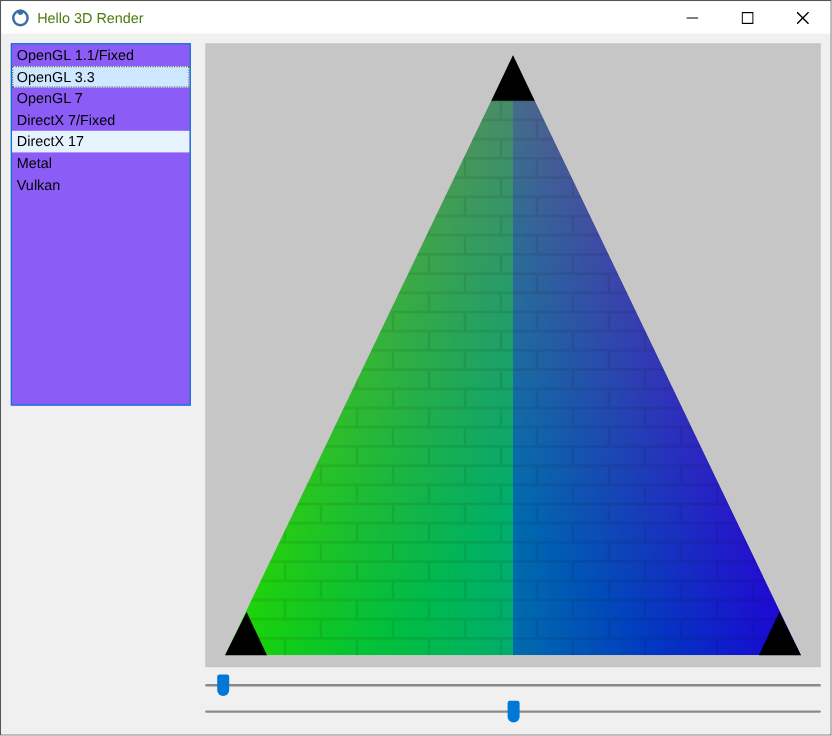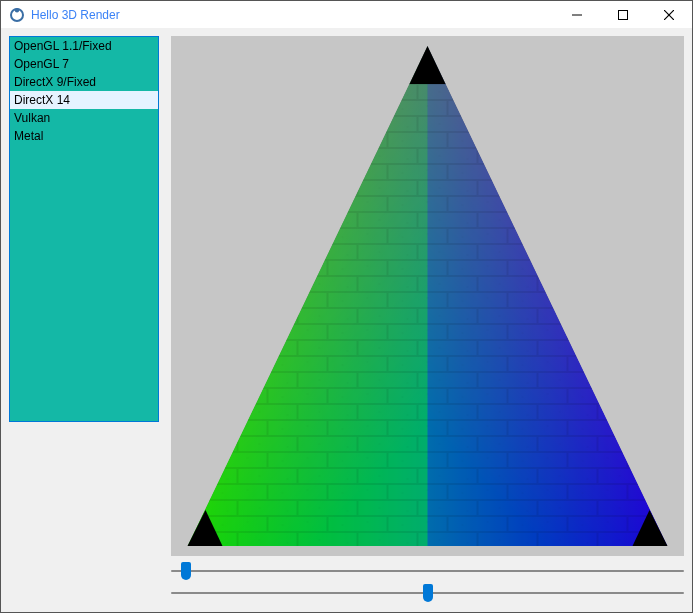--- a/index.html
+++ b/index.html
@@ -27,42 +27,42 @@
     background: #fff;
   }
   .titlebar .appicon {
     width: 16px; height: 16px;
     margin-right: 6px;
     display: flex; align-items: center; justify-content: center;
   }
   .titlebar .title {
     flex: 1;
     font-size: 12px;
-    color: #3b82f6;
+    color: #4d7c0f;
   }
   .winbtns { display: flex; height: 100%; }
   .winbtn {
     width: 46px; height: 100%;
     display: flex; align-items: center; justify-content: center;
     color: #000;
   }
   .winbtn svg { display: block; }
   .client {
     flex: 1;
     background: #f0f0f0;
     position: relative;
     padding: 8px;
     display: flex;
     gap: 12px;
   }
   .listbox {
     width: 150px;
-    height: 386px;
+    height: 302px;
     border: 1px solid #0078d7;
-    background: #14b8a6;
+    background: #8b5cf6;
     overflow: hidden;
   }
   .listitem {
     padding: 1px 4px;
     font-size: 12px;
     line-height: 16px;
     color: #000;
     white-space: nowrap;
     cursor: default;
   }
@@ -140,25 +140,26 @@
             <line x1="0" y1="0" x2="10" y2="10" stroke="#000" stroke-width="1.2"></line>
             <line x1="10" y1="0" x2="0" y2="10" stroke="#000" stroke-width="1.2"></line>
           </svg>
       </div>
     </div>
   </div>
 
   <div class="client">
     <div class="listbox" id="listbox">
         <div class="listitem">OpenGL 1.1/Fixed</div>
+        <div class="listitem sel">OpenGL 3.3</div>
         <div class="listitem">OpenGL 7</div>
-        <div class="listitem">DirectX 9/Fixed</div>
-        <div class="listitem hov">DirectX 14</div>
+        <div class="listitem">DirectX 7/Fixed</div>
+        <div class="listitem hov">DirectX 17</div>
+        <div class="listitem">Metal</div>
         <div class="listitem">Vulkan</div>
-        <div class="listitem">Metal</div>
       </div>
 
     <div class="rightcol">
       <div class="viewport">
         <svg viewBox="0 0 500 520" preserveAspectRatio="xMidYMid meet">
           <defs>
             <pattern id="bricks" width="60" height="32" patternUnits="userSpaceOnUse">
               <rect width="60" height="32" fill="#8e8e8e"></rect>
               <g stroke="#5a5a5a" stroke-width="2">
                 <line x1="0" y1="0" x2="60" y2="0"></line>

